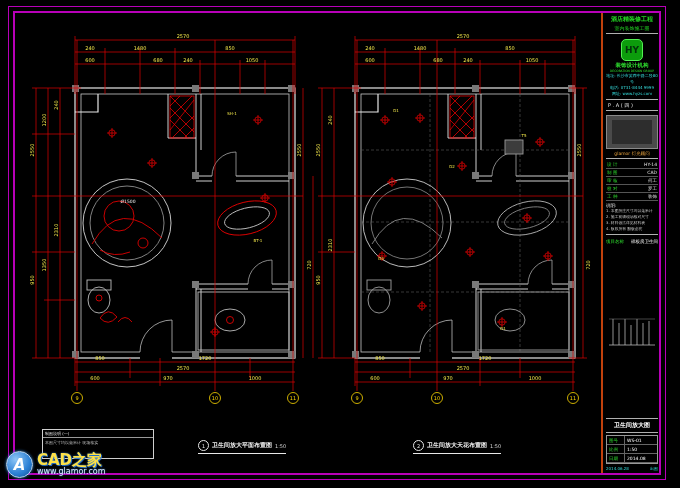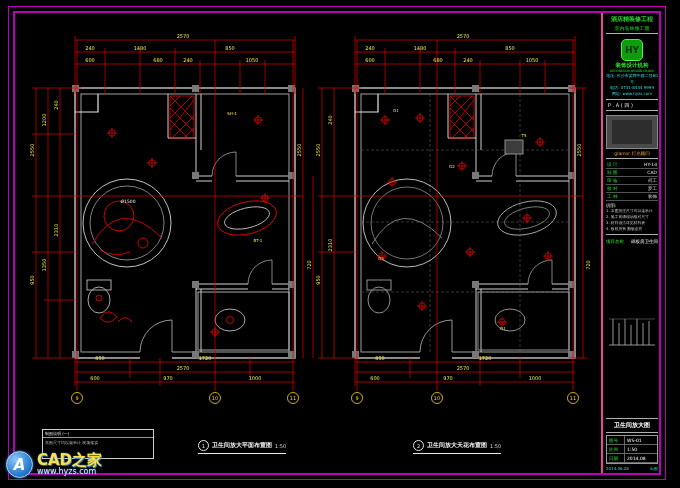--- a/index.html
+++ b/index.html
@@ -6,21 +6,21 @@
   body{width:680px;height:488px;position:relative;overflow:hidden;
        font-family:"DejaVu Sans",sans-serif;-webkit-font-smoothing:none;}
   .frame-outer{position:absolute;left:8px;top:6px;width:658px;height:474px;
        border:1px solid #b800b8;box-sizing:border-box;}
   .frame-inner{position:absolute;left:13px;top:11px;width:648px;height:464px;
        border:2px solid #b800b8;box-sizing:border-box;}
   svg.drawing{position:absolute;left:0;top:0;width:680px;height:488px;}
 
   
   .titleblock{position:absolute;left:601px;top:13px;width:60px;height:460px;
-      border-left:2px solid #ec4899;box-sizing:border-box;
+      border-left:2px solid #c2410c;box-sizing:border-box;
       display:flex;flex-direction:column;padding:2px 3px;color:#ccc;}
   .tb-sep{border-top:1px solid #b0b0b0;margin:2px 0 2px 0;}
   .tb-proj1{color:#22d622;font-size:6px;text-align:center;font-weight:bold;}
   .tb-proj2{color:#22d622;font-size:5px;text-align:center;margin-top:1px;}
   .tb-logo{width:20px;height:20px;margin:3px auto 1px auto;background:#0c9c0c;
       border:1px solid #53ef53;border-radius:5px;display:flex;align-items:center;
       justify-content:center;color:#03330a;font-weight:bold;font-size:9px;}
   .tb-company{color:#2ee02e;font-size:5.5px;text-align:center;font-weight:bold;}
   .tb-company-en{color:#2ee02e;font-size:3px;text-align:center;}
   .tb-addr{color:#35dede;font-size:4px;text-align:center;line-height:1.5;}
@@ -436,15 +436,15 @@
   <div class="tb-footer">
     <span>2014.06.28</span>
     <span>出图</span>
   </div>
 </div>
 
 <div class="watermark">
   <div class="wm-logo">A</div>
   <div class="wm-col">
     <span class="wm-name">CAD之家</span>
-    <span class="wm-url">www.hyzs.com</span>
+    <span class="wm-url">www.glamor.com</span>
   </div>
 </div>
 
 </body></html>

